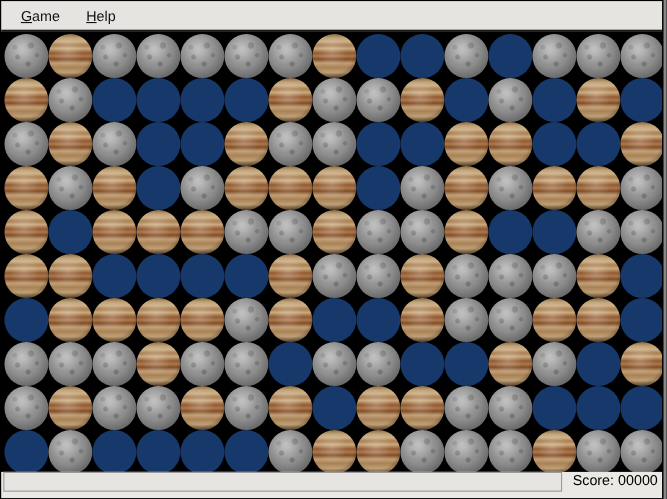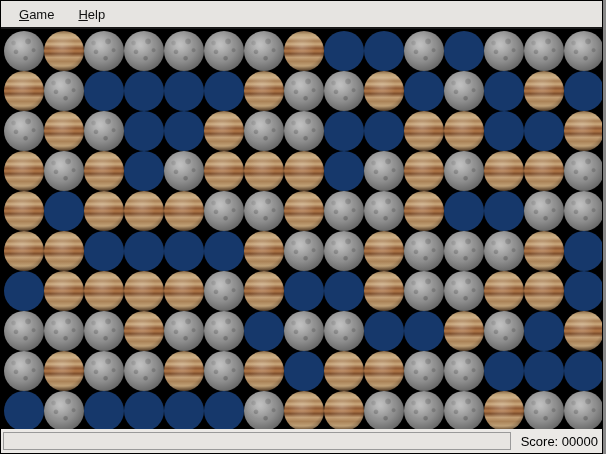--- a/index.html
+++ b/index.html
@@ -53,21 +53,21 @@
       radial-gradient(circle at 45% 38%, rgba(255,255,255,.22) 0%, rgba(255,255,255,0) 40%, rgba(0,0,0,0) 58%, rgba(0,0,0,.5) 90%, rgba(0,0,0,.75) 100%),
       linear-gradient(180deg, #eef2f0 0%, #dde6e2 9%, rgba(221,230,226,0) 16%, rgba(221,230,226,0) 83%, #dde6e2 91%, #eef2f0 100%),
       radial-gradient(ellipse 58% 32% at 36% 38%, #a8a store 0, transparent 0),
       radial-gradient(ellipse 58% 30% at 36% 38%, #a8a468 0%, #8f9a60 45%, rgba(143,154,96,0) 72%),
       radial-gradient(ellipse 30% 20% at 74% 56%, #b5a671 0%, rgba(181,166,113,0) 72%),
       radial-gradient(ellipse 26% 16% at 22% 62%, #9aa065 0%, rgba(154,160,101,0) 72%);
   }
   
   .statusbar{
     height:24px;background:var(--statusbar);flex:none;
-    display:flex;align-items:center;padding:0 4px 0 2px;
+    display:flex;align-items:flex-start;padding:0 4px 0 2px;
   }
   .status-frame{
     flex:1;height:18px;background:#e7e5e2;border:1px solid #9a9a9a;margin-right:10px;
   }
   .score{font-size:13px;color:#000;white-space:pre;}
 </style>
 </head>
 <body>
 
 <div class="window">

